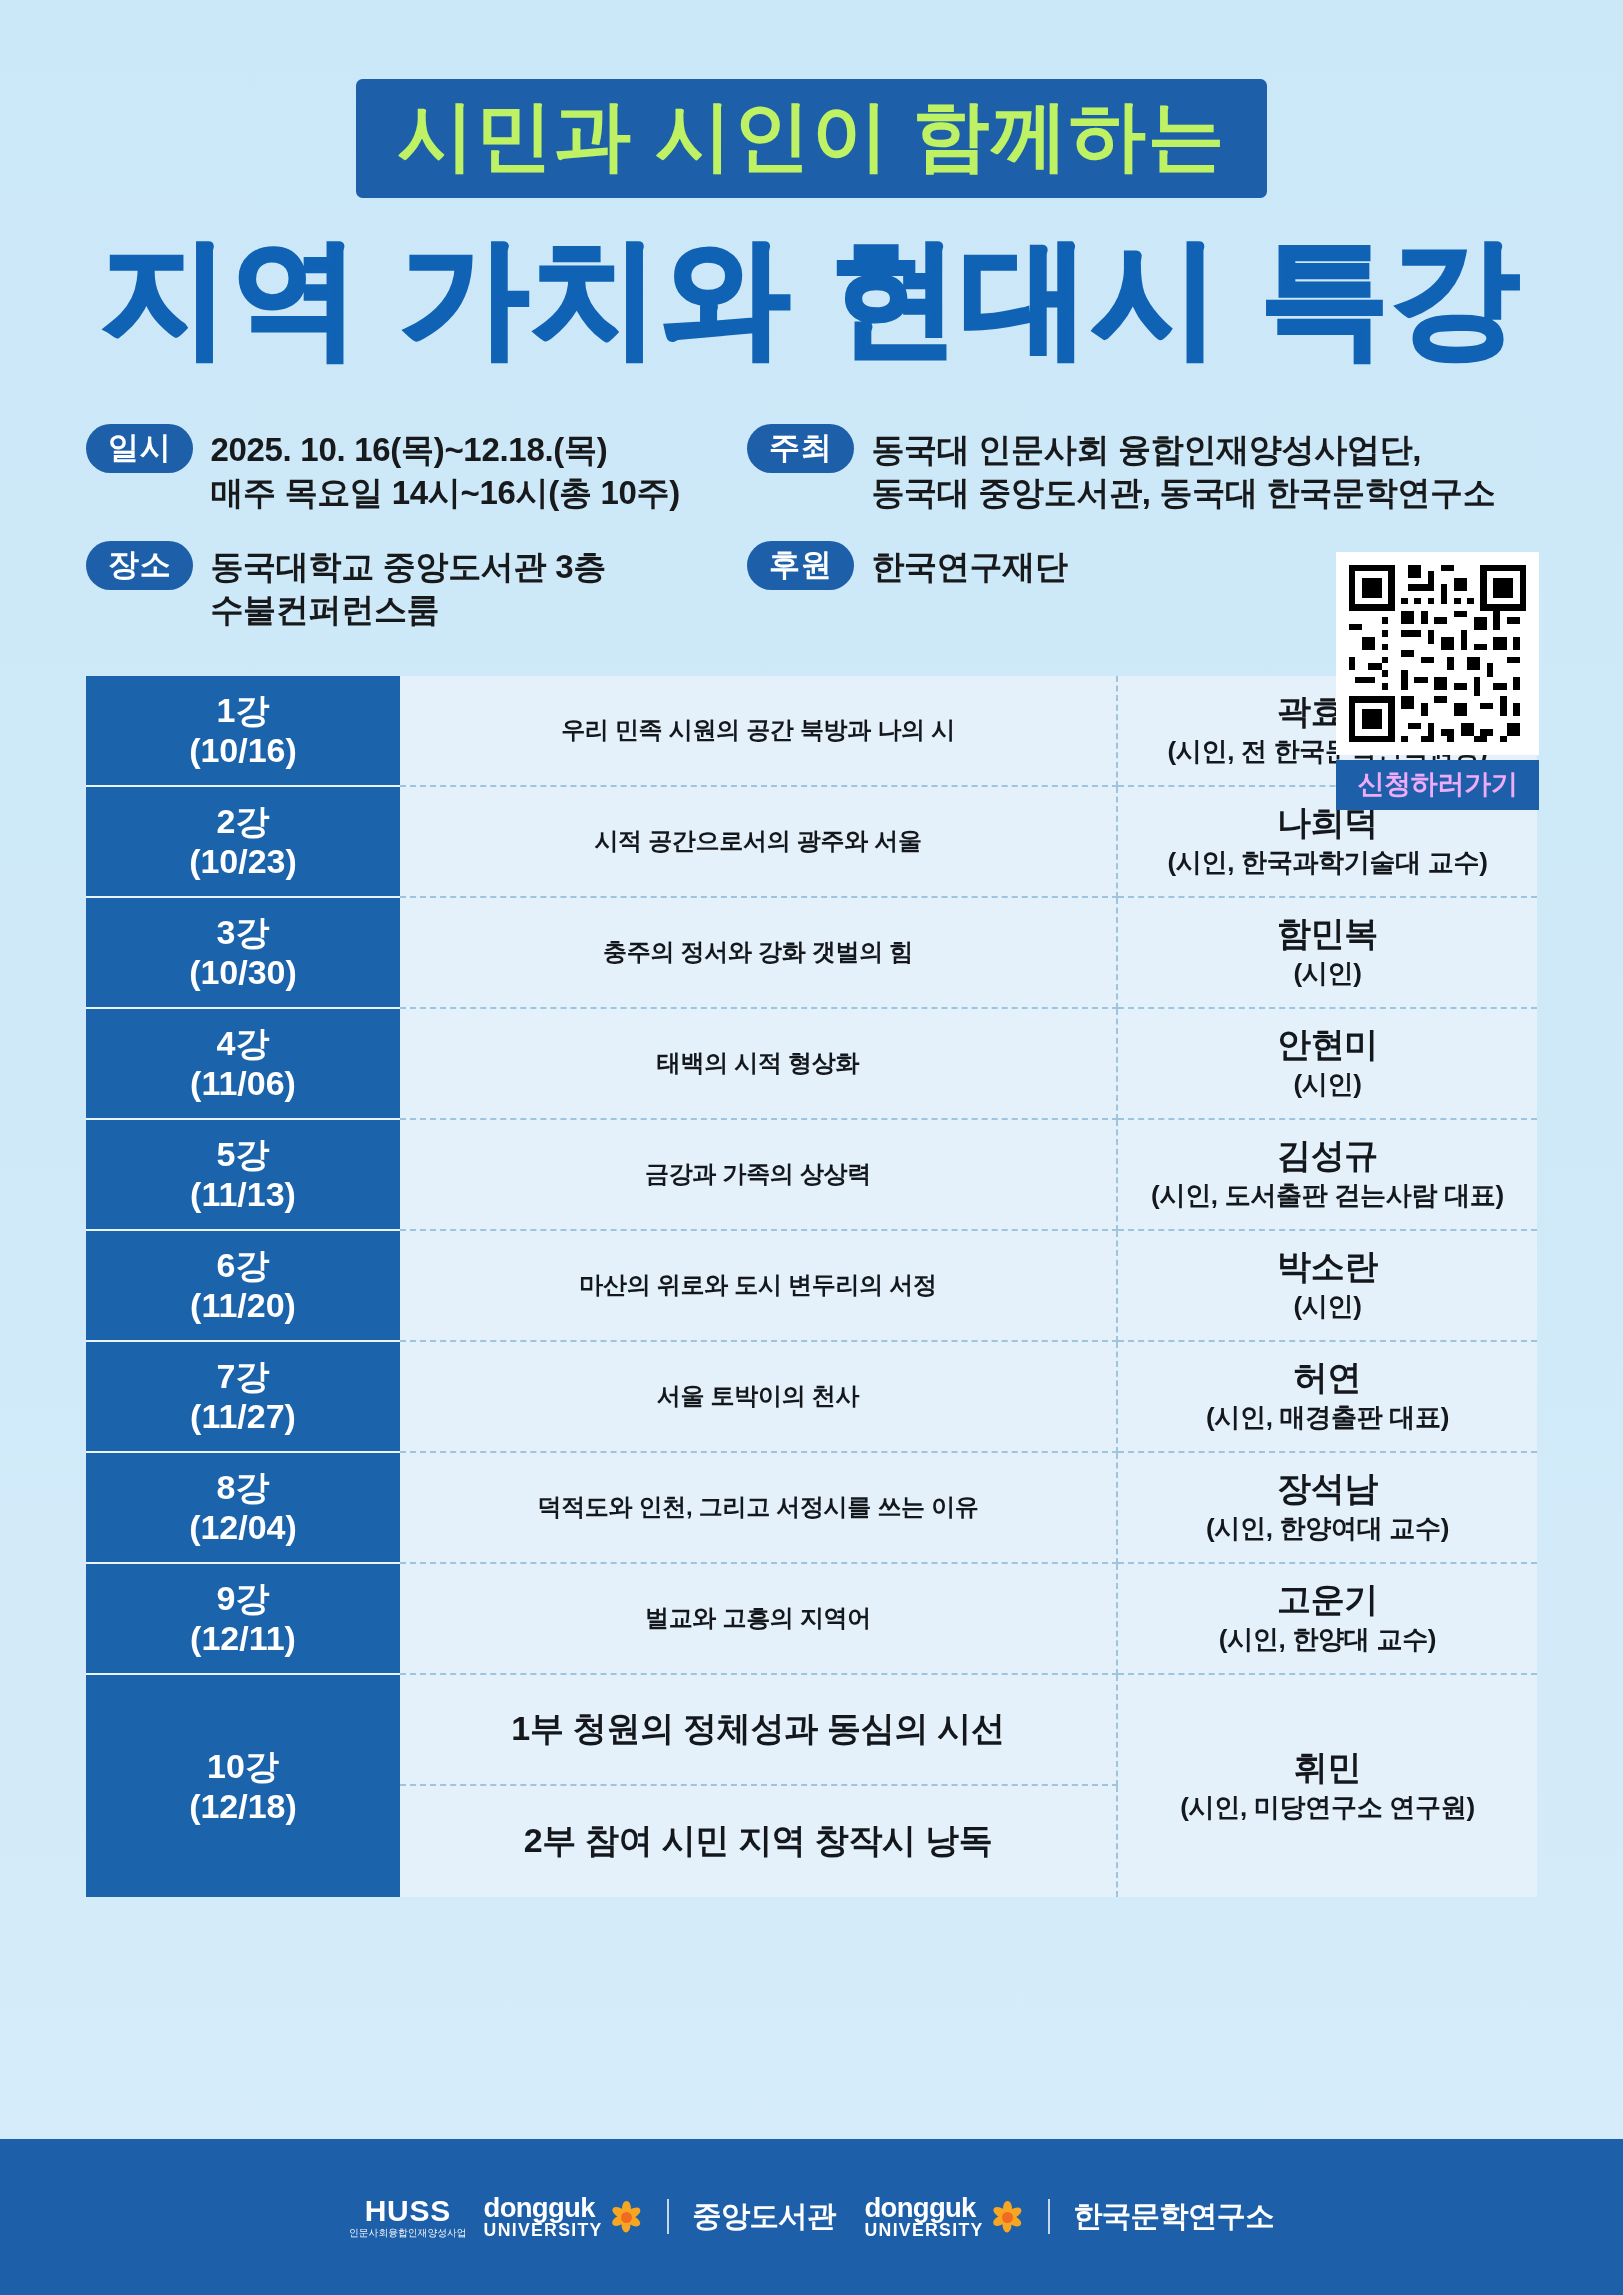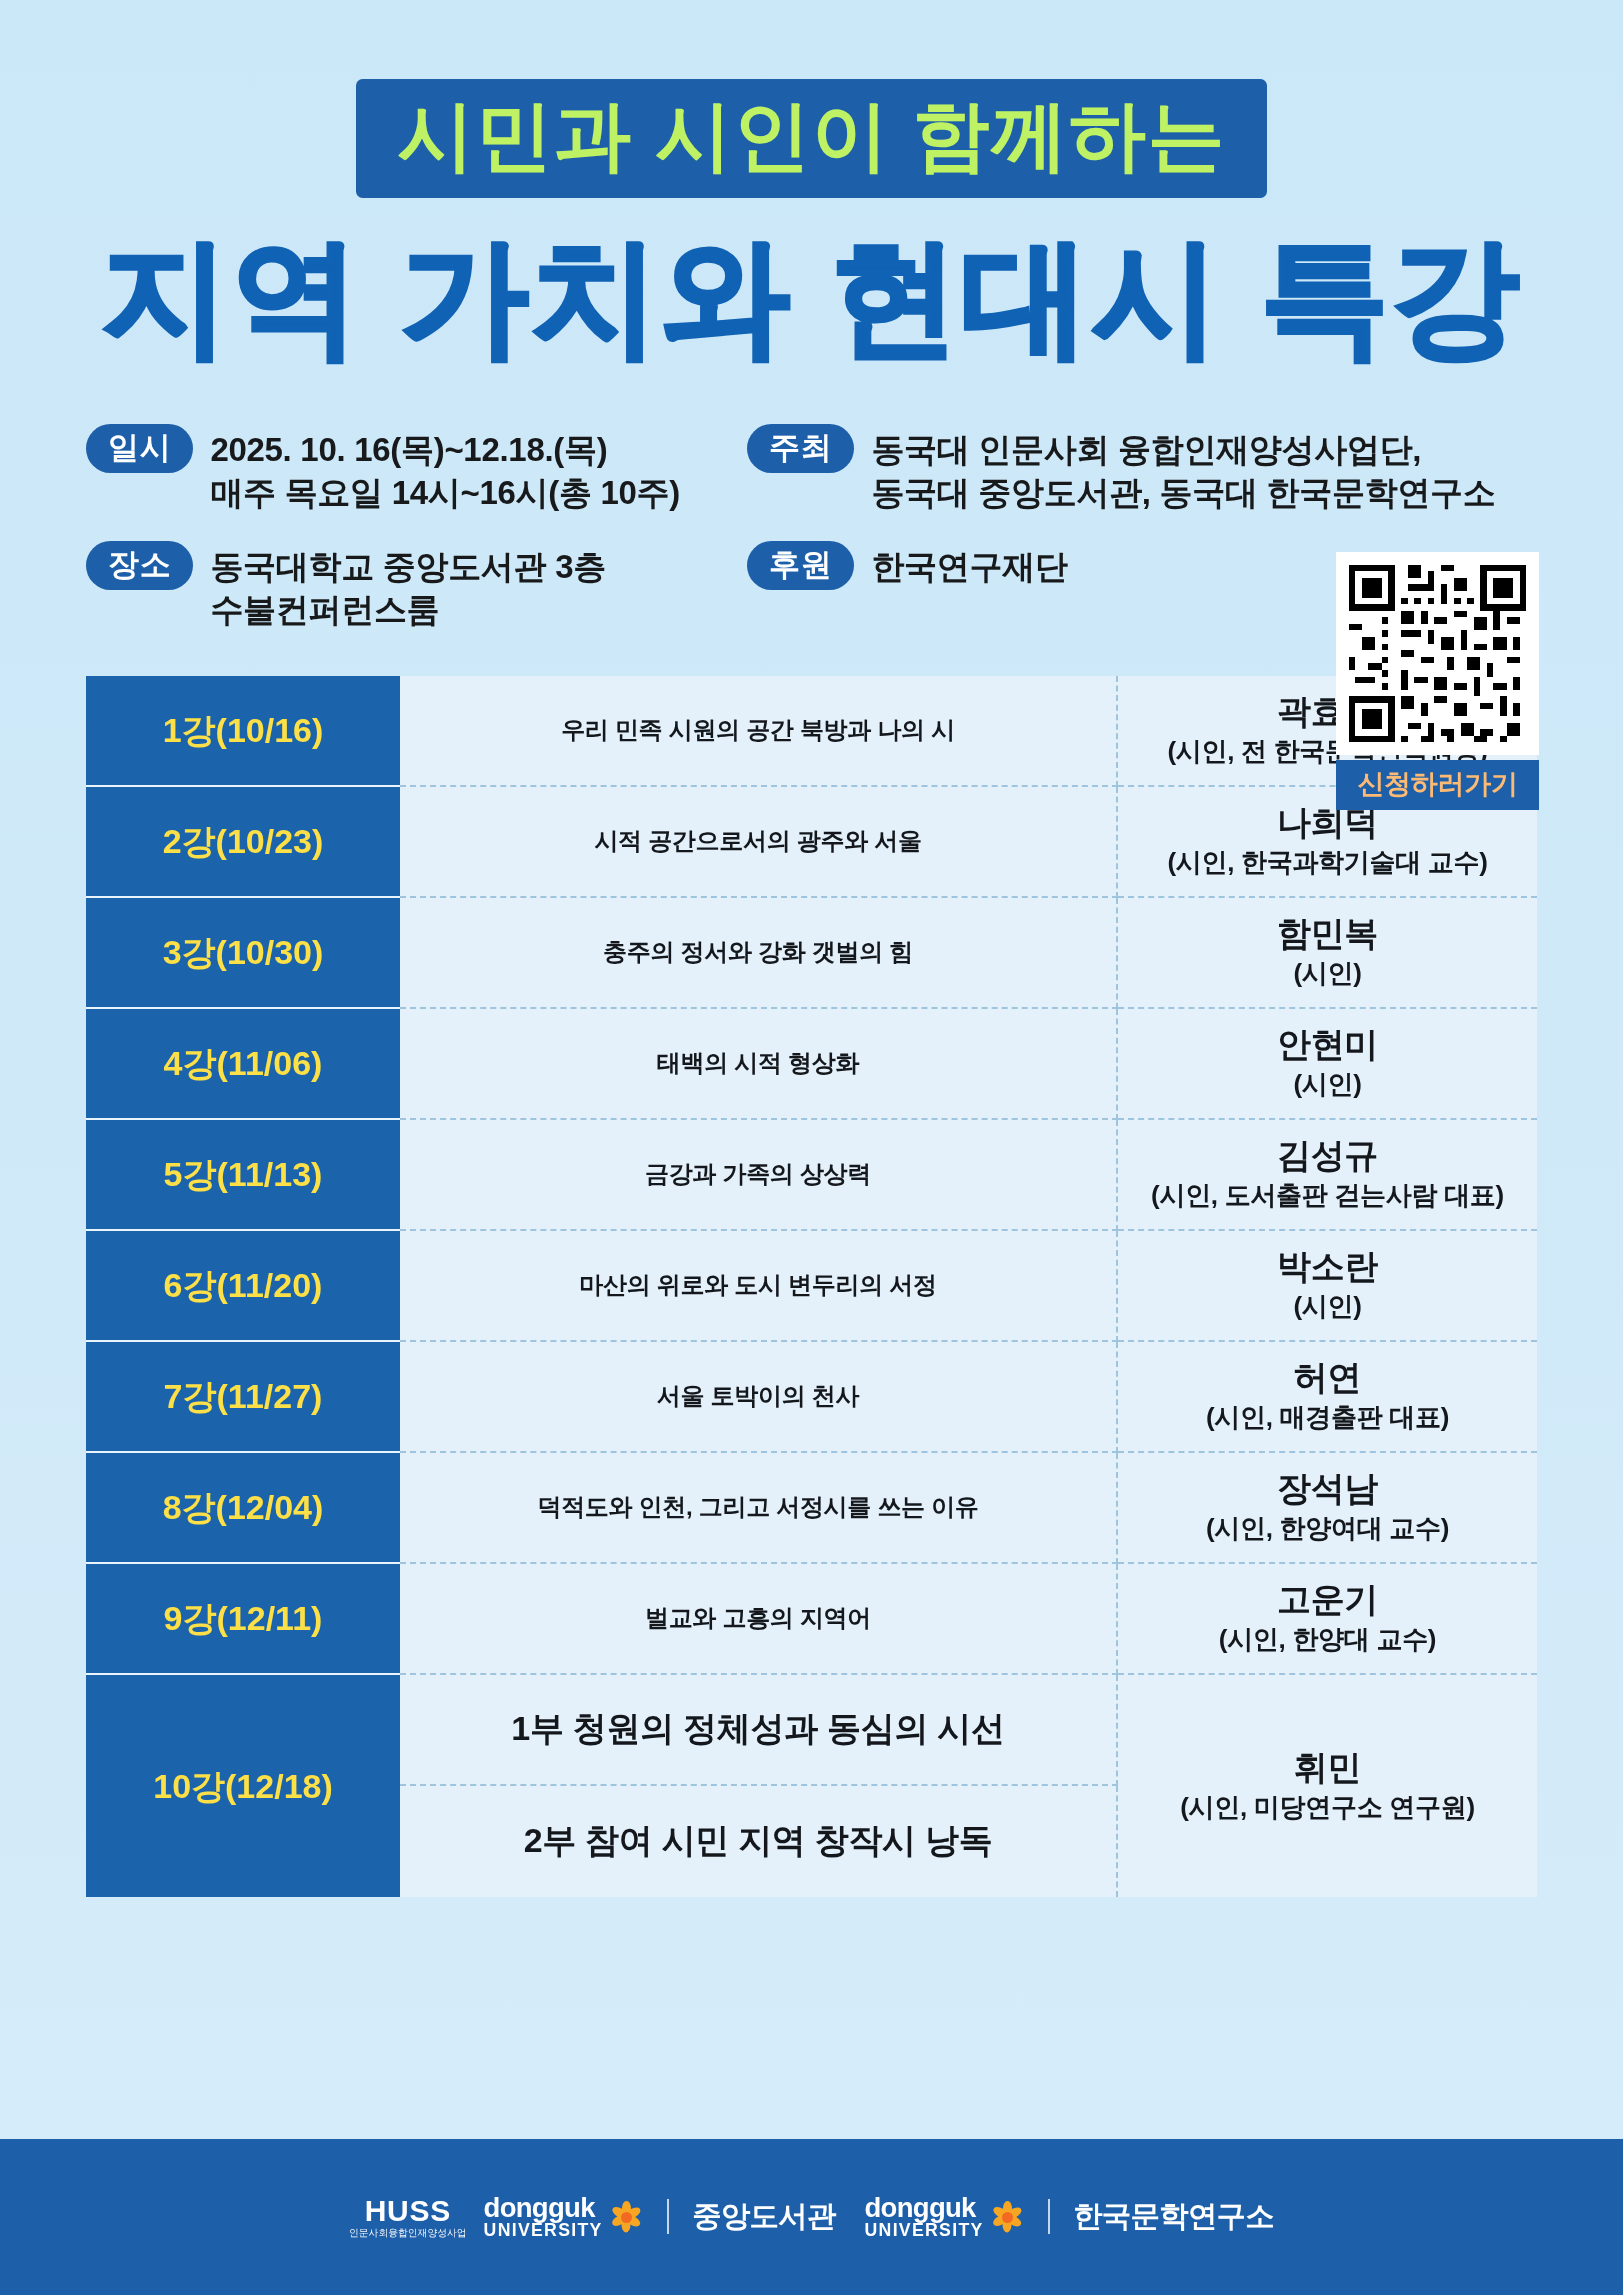--- a/index.html
+++ b/index.html
@@ -100,44 +100,45 @@
     height: 203px;
     background: #ffffff;
     padding: 0;
     box-sizing: border-box;
     border: 6.5px solid #ffffff;
   }
   .qr-box svg { display: block; width: 100%; height: 100%; }
   .qr-caption {
     margin-top: 5.2px;
     background: #1d5fa8;
-    color: #fdba74;
+    color: #f0abfc;
     font-size: 27px;
     font-weight: bold;
     padding: 5.9px 0 8.5px 0;
     letter-spacing: -0.3px;
   }
 
   
   .table {
     margin: 44px 86px 0 86px;
     border: 0;
   }
   .trow {
     display: flex;
     align-items: stretch;
     min-height: 111px;
   }
   .c-num {
     flex: 0 0 314px;
     background: #1b63ab;
-    color: #fde047;
+    color: #ffffff;
     font-size: 34px;
     font-weight: bold;
     display: flex;
+    flex-direction: column;
     align-items: center;
     justify-content: center;
     line-height: 1.18;
     border-bottom: 2px solid #e9f4fc;
     letter-spacing: 0px;
   }
   .c-title {
     flex: 1 1 auto;
     background: #e4f1fb;
     color: #14181c;

